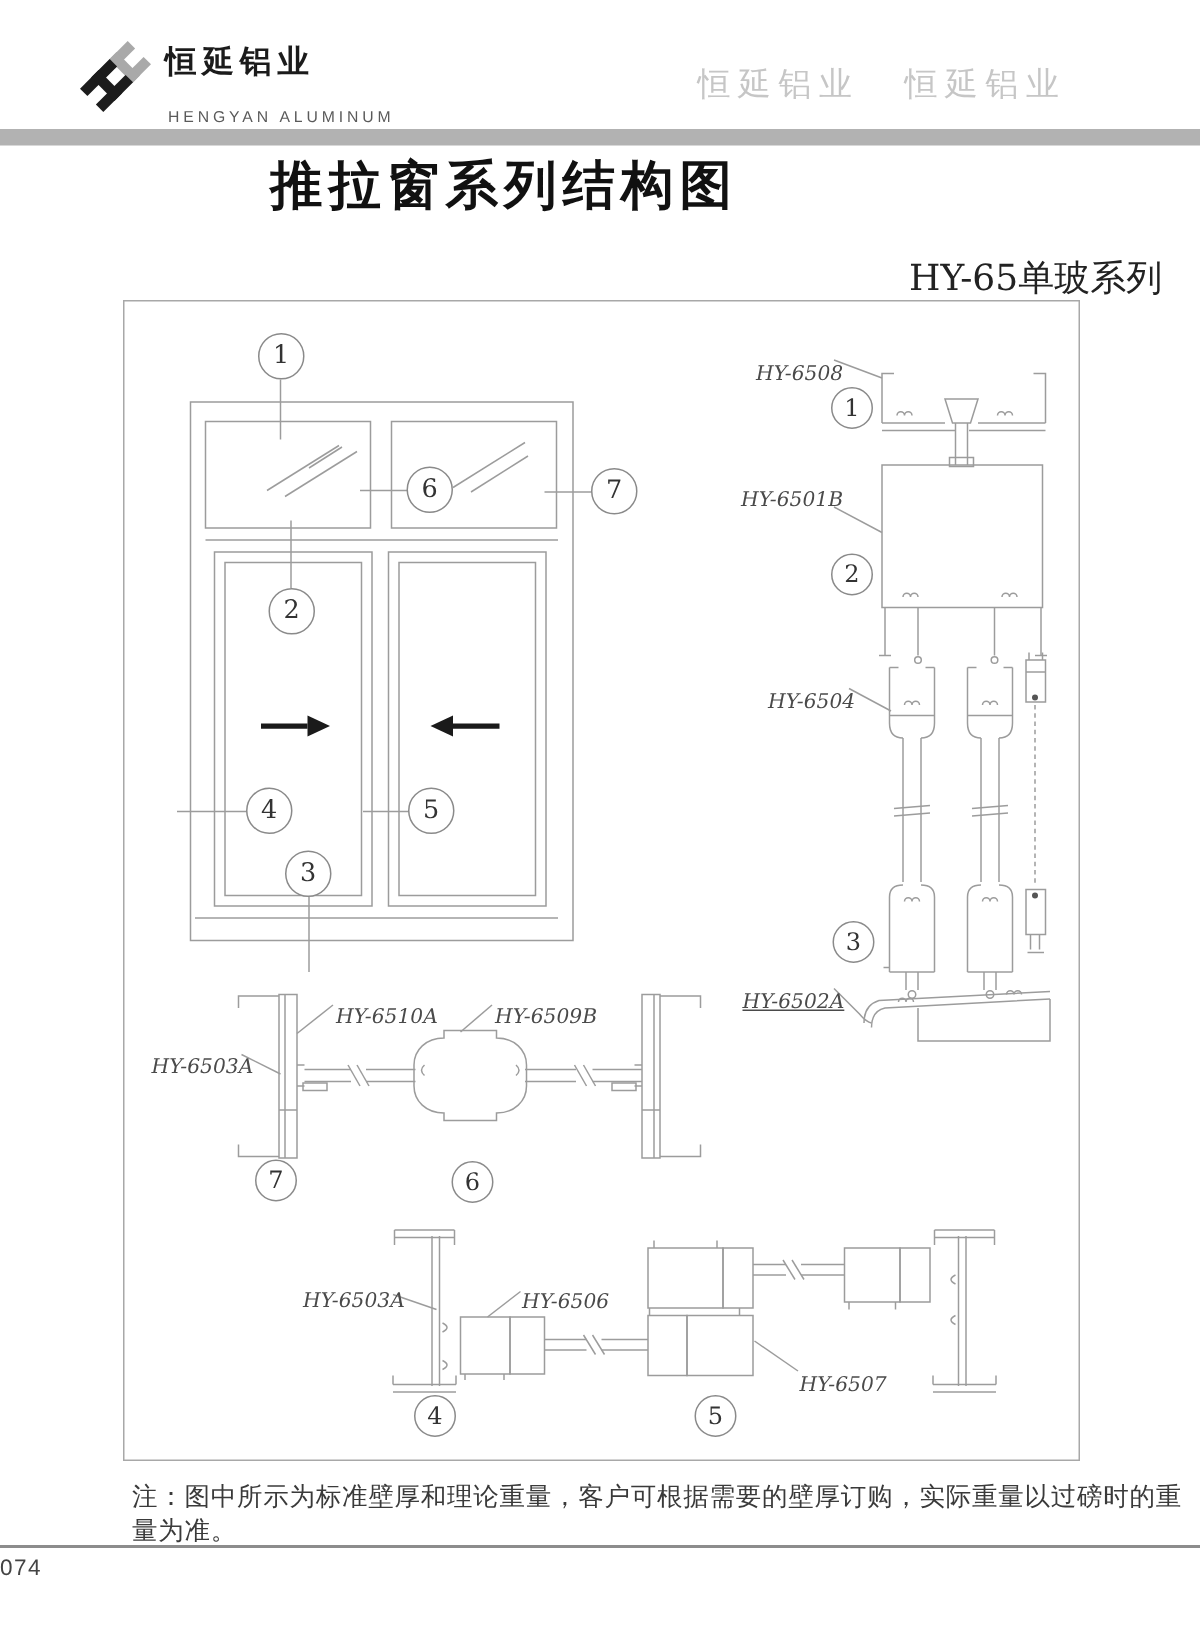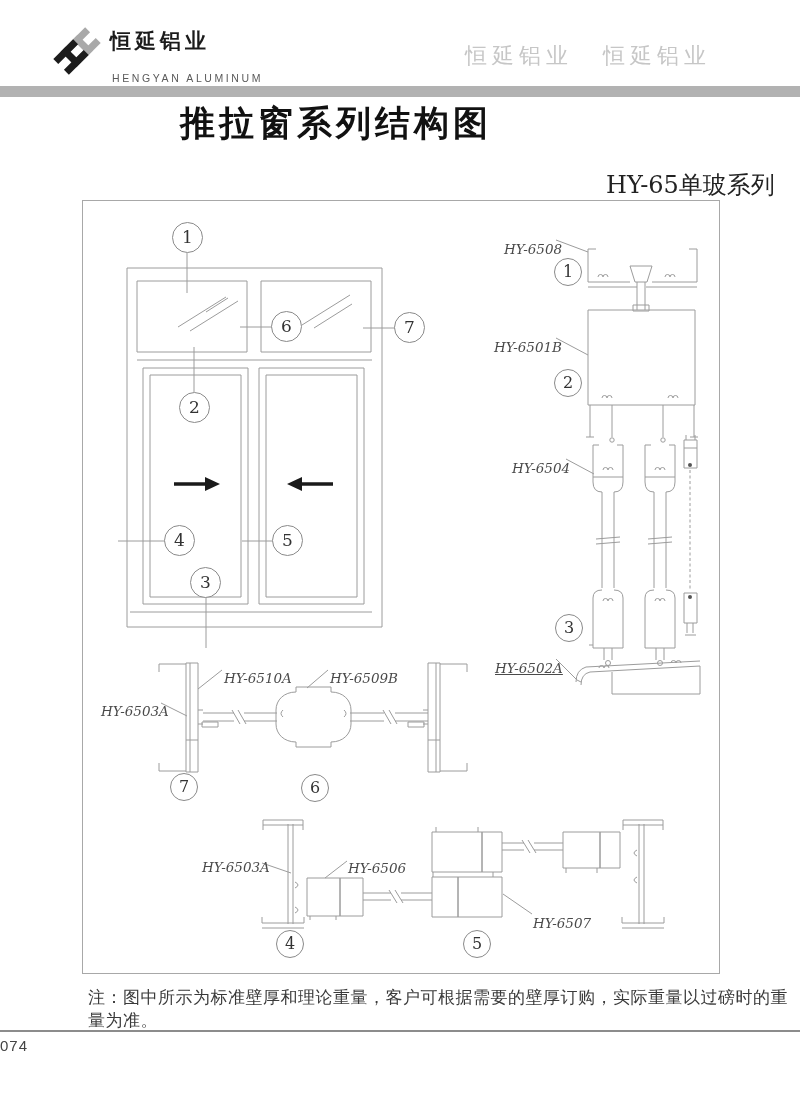--- a/index.html
+++ b/index.html
@@ -317,21 +317,21 @@
 
 <div class="abs co sm" style="left:554px;top:258px;">1</div>
 <div class="abs co sm" style="left:554px;top:369px;">2</div>
 <div class="abs co sm" style="left:555px;top:614px;">3</div>
 <div class="abs co sm" style="left:170px;top:773px;">7</div>
 <div class="abs co sm" style="left:301px;top:774px;">6</div>
 <div class="abs co sm" style="left:276px;top:930px;">4</div>
 <div class="abs co sm" style="left:463px;top:930px;">5</div>
 
 <div class="abs plabel" style="left:504px;top:231px;">HY-6508</div>
-<div class="abs plabel" style="left:494px;top:329px;">HY-6501B</div>
+<div class="abs plabel" style="left:494px;top:315px;">HY-6501B</div>
 <div class="abs plabel" style="left:512px;top:450px;">HY-6504</div>
 <div class="abs plabel" style="left:495px;top:650px;text-decoration:underline;">HY-6502A</div>
 <div class="abs plabel" style="left:224px;top:660px;">HY-6510A</div>
 <div class="abs plabel" style="left:330px;top:660px;">HY-6509B</div>
 <div class="abs plabel" style="left:101px;top:693px;">HY-6503A</div>
 <div class="abs plabel" style="left:202px;top:849px;">HY-6503A</div>
 <div class="abs plabel" style="left:348px;top:850px;">HY-6506</div>
 <div class="abs plabel" style="left:533px;top:905px;">HY-6507</div>
 
 <div class="abs note">注：图中所示为标准壁厚和理论重量，客户可根据需要的壁厚订购，实际重量以过磅时的重量为准。</div>

